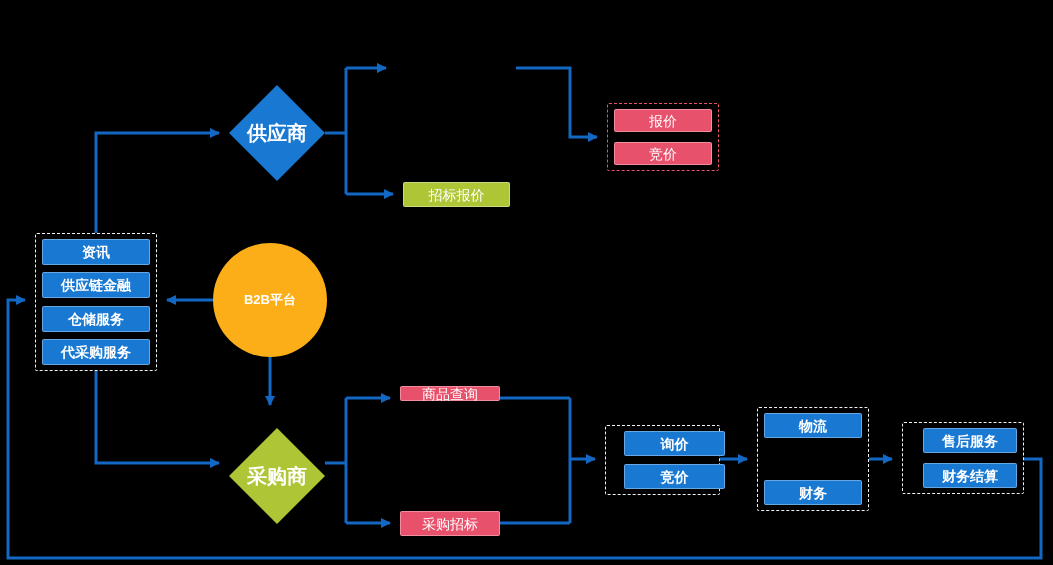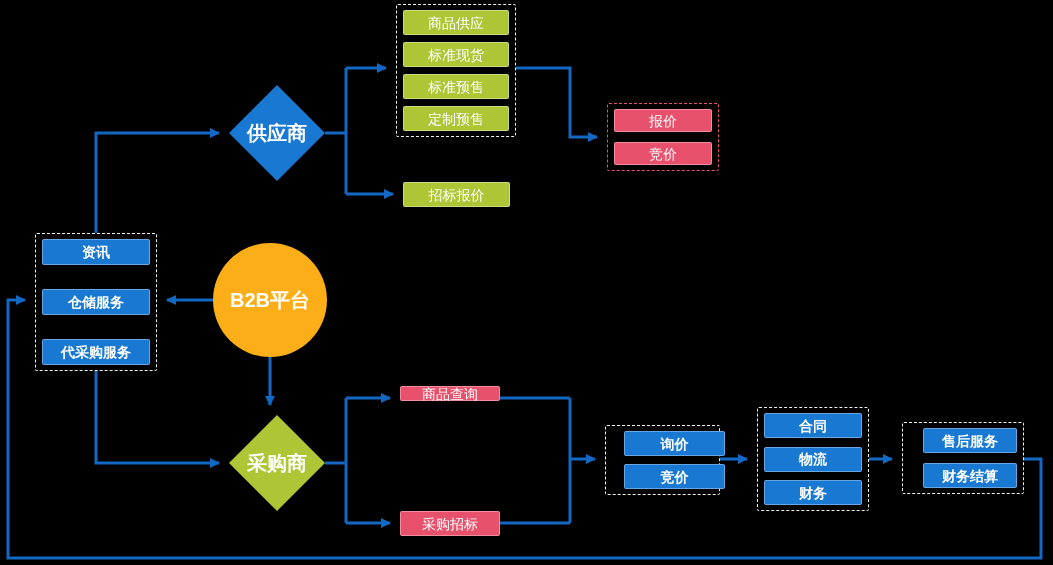--- a/index.html
+++ b/index.html
@@ -29,21 +29,21 @@
   .group-pink-dash { border-color:var(--pink); }
 
   .diamond {
     position:absolute; display:flex; align-items:center; justify-content:center;
     color:var(--text,#fff); font-weight:bold; font-size:20px;
     clip-path:polygon(50% 0, 100% 50%, 50% 100%, 0 50%);
   }
   .circle {
     position:absolute; border-radius:50%; background:var(--orange);
     display:flex; align-items:center; justify-content:center;
-    color:var(--text,#fff); font-weight:bold; font-size:20px;
+    color:var(--text,#fff); font-weight:bold; font-size:13px;
   }
 
   
   .g-supply   { left:396px; top:4px;   width:120px; height:133px; }
   .g-supply   .flow-box { height:25px; }
   .g-quote    { left:607px; top:103px; width:112px; height:68px; }
   .g-quote    .flow-box { height:23px; }
   .g-services { left:35px;  top:233px; width:122px; height:138px; }
   .g-services .flow-box { height:26px; }
   .g-inquiry  { left:605px; top:425px; width:115px; height:70px; }
@@ -51,21 +51,21 @@
   .g-exec     { left:757px; top:407px; width:112px; height:104px; }
   .g-exec     .flow-box { height:25px; }
   .g-settle   { left:902px; top:422px; width:122px; height:72px;padding-left:20px; }
   .g-settle   .flow-box { height:25px; }
 
   .n-tenderquote { left:403px; top:182px; width:107px; height:25px; }
   .n-query       { left:400px; top:386px; width:100px; height:15px; }
   .n-ptender     { left:400px; top:511px; width:100px; height:25px; }
 
   .d-supplier  { left:229px; top:85px;  width:96px; height:96px; background:var(--blue); }
-  .d-purchaser { left:229px; top:415px; width:96px; height:96px; background:var(--green);align-items:center; }
+  .d-purchaser { left:229px; top:428px; width:96px; height:96px; background:var(--green);align-items:center; }
   .c-platform  { left:213px; top:243px; width:114px; height:114px; }
 </style>
 </head>
 <body>
 
 <div class="stage">
 
   <svg class="wires" width="1053" height="565" viewBox="0 0 1053 565">
     <defs>
       <marker id="arrow" markerWidth="13" markerHeight="13" refX="9" refY="5" orient="auto" markerUnits="userSpaceOnUse">
@@ -89,36 +89,31 @@
       <path d="M720 459 H747" marker-end="url(#arrow)"></path>
       <path d="M869 459 H892" marker-end="url(#arrow)"></path>
       <path d="M1024 459 H1041 V558 H8 V300 H25" marker-end="url(#arrow)"></path>
     </g>
   </svg>
 
   <div class="diamond d-supplier">
     <span>供应商</span>
   </div>
 
-  <div class="group g-supply">
-    <div class="flow-box box-green">商品供应</div>
-    <div class="flow-box box-green">标准现货</div>
-    <div class="flow-box box-green">标准预售</div>
-    <div class="flow-box box-green">定制预售</div>
-  </div>
 
   <div class="node box-green n-tenderquote">招标报价</div>
 
   <div class="group group-pink-dash g-quote">
     <div class="flow-box box-pink">报价</div>
     <div class="flow-box box-pink">竞价</div>
   </div>
 
   <div class="group g-services">
     <div class="flow-box box-blue">资讯</div>
+    <div class="flow-box box-blue">供应链金融</div>
     <div class="flow-box box-blue">仓储服务</div>
     <div class="flow-box box-blue">代采购服务</div>
   </div>
 
   <div class="circle c-platform">
     <span>B2B平台</span>
   </div>
 
   <div class="diamond d-purchaser">
     <span>采购商</span>
@@ -126,21 +121,20 @@
 
   <div class="node box-pink n-query">商品查询</div>
   <div class="node box-pink n-ptender">采购招标</div>
 
   <div class="group g-inquiry">
     <div class="flow-box box-blue">询价</div>
     <div class="flow-box box-blue">竞价</div>
   </div>
 
   <div class="group g-exec">
-    <div class="flow-box box-blue">合同</div>
     <div class="flow-box box-blue">物流</div>
     <div class="flow-box box-blue">财务</div>
   </div>
 
   <div class="group g-settle">
     <div class="flow-box box-blue">售后服务</div>
     <div class="flow-box box-blue">财务结算</div>
   </div>
 
 </div>

